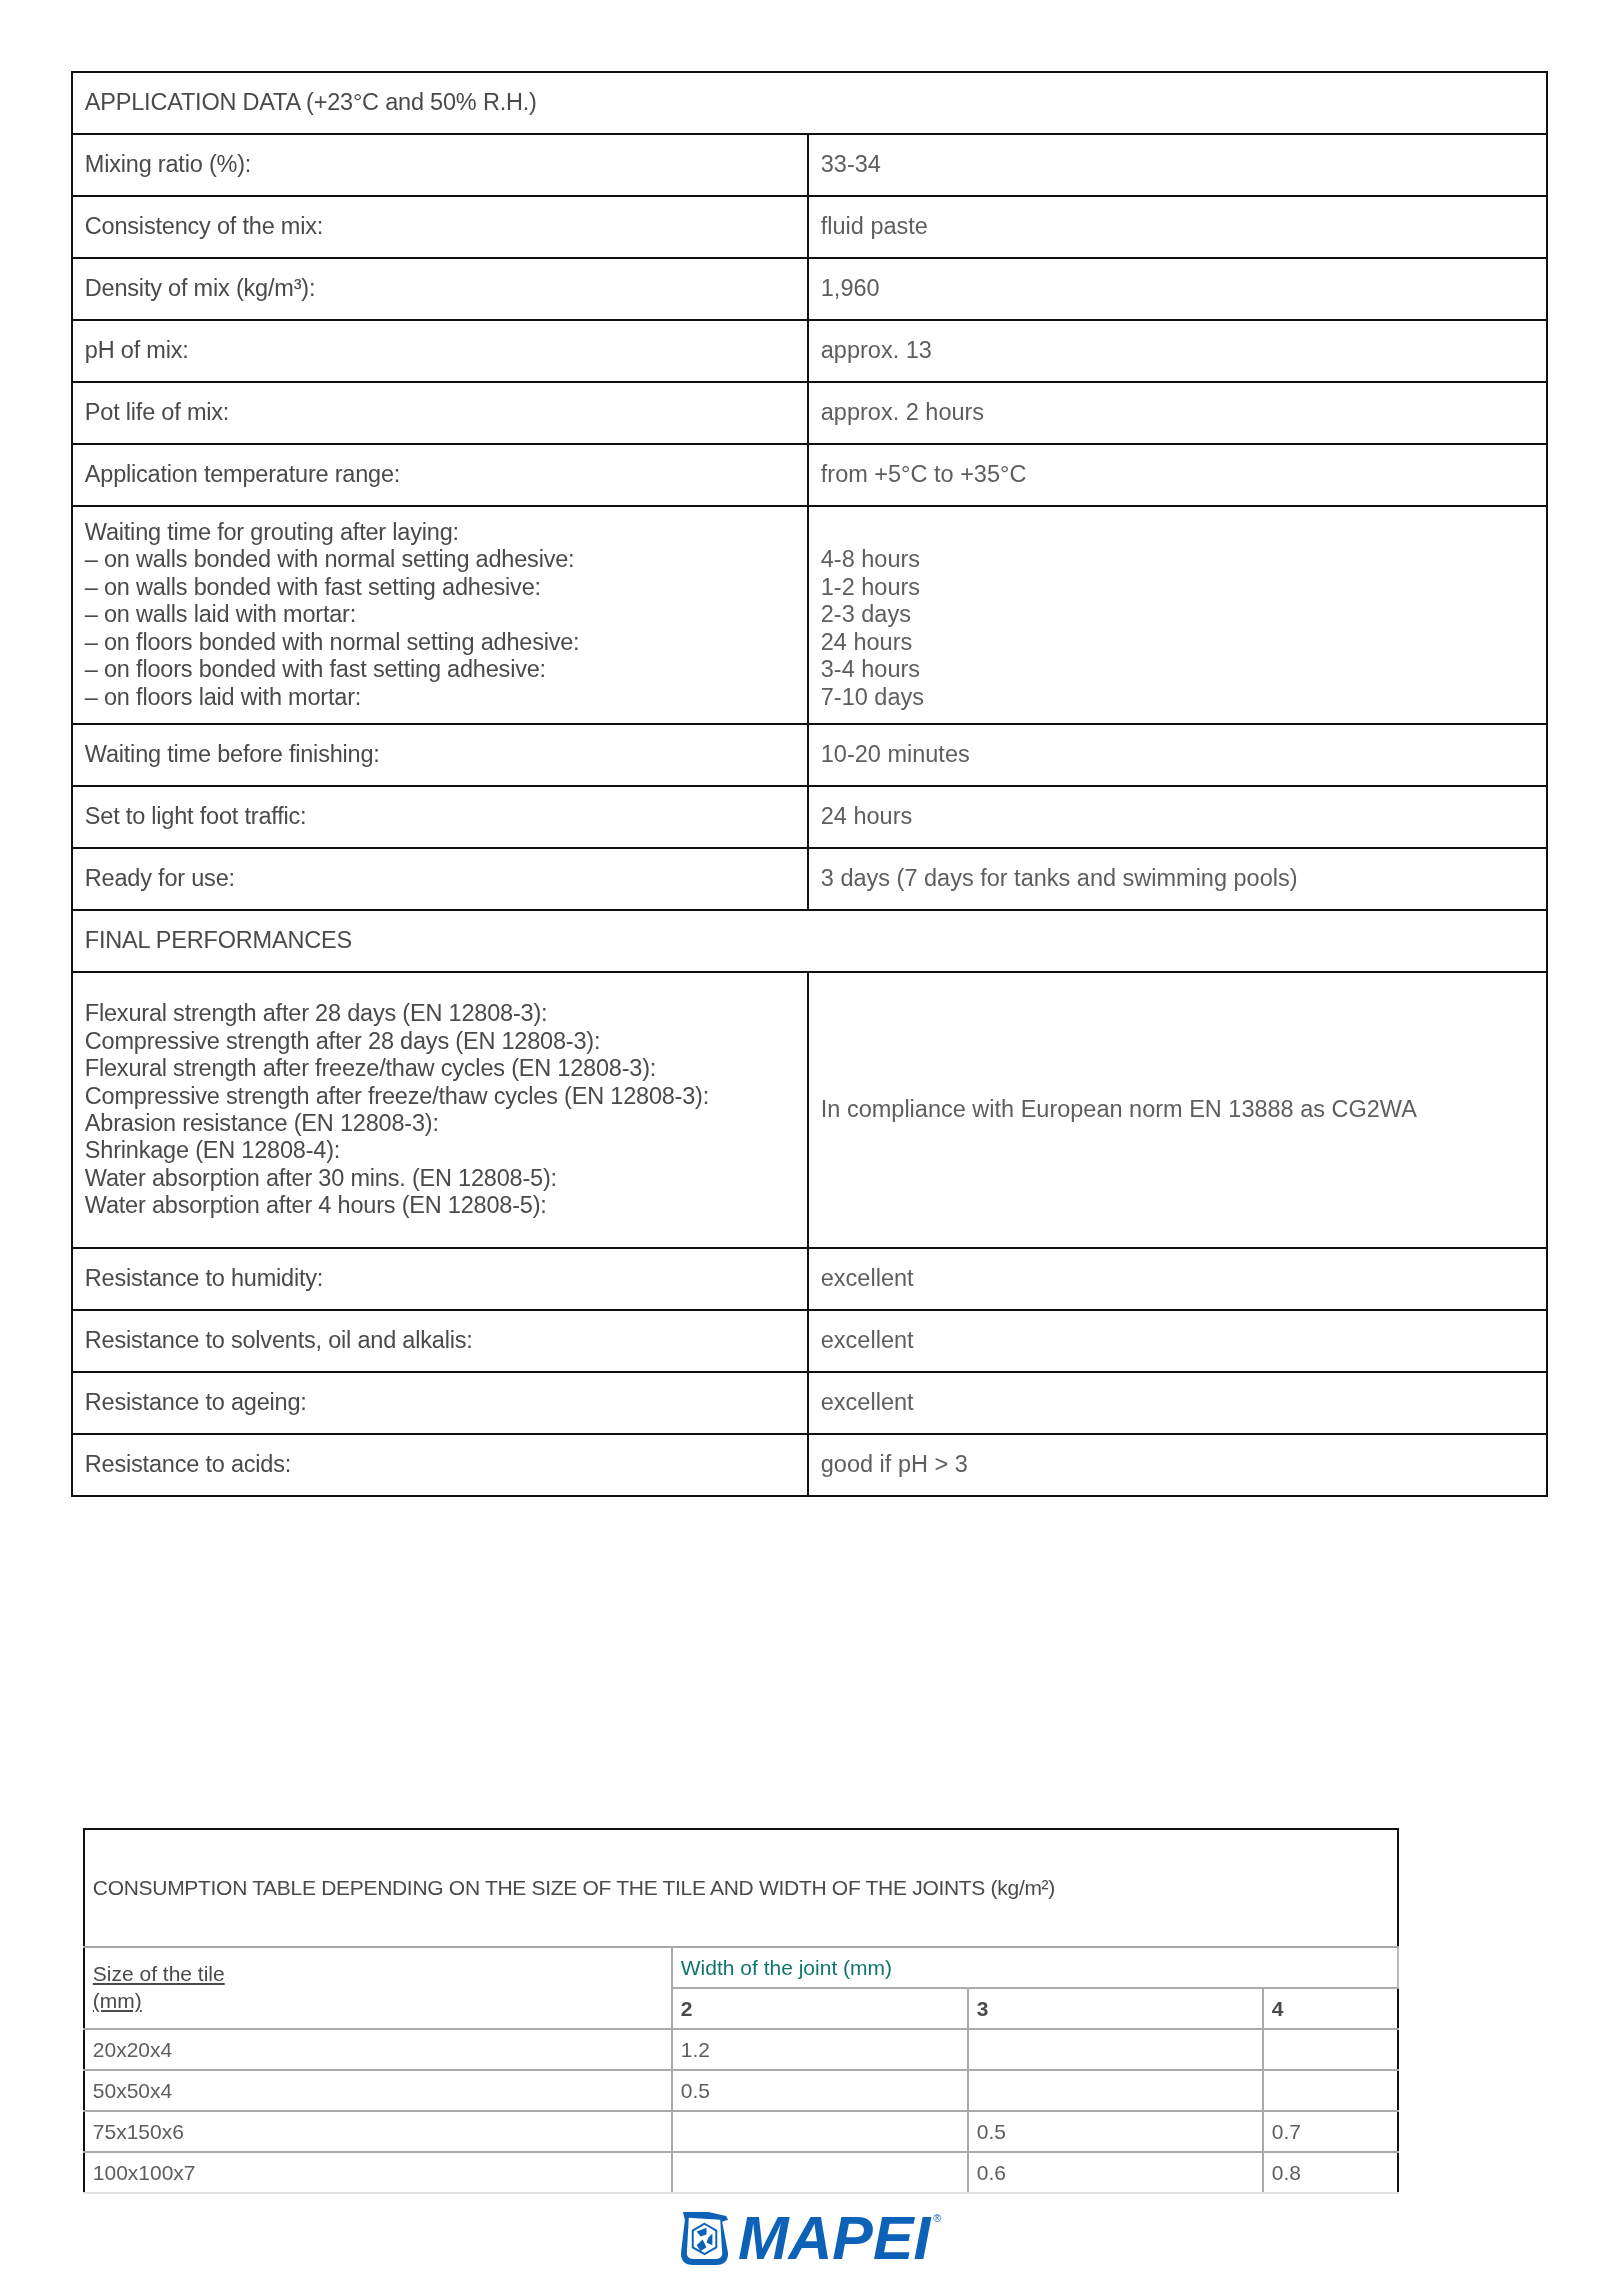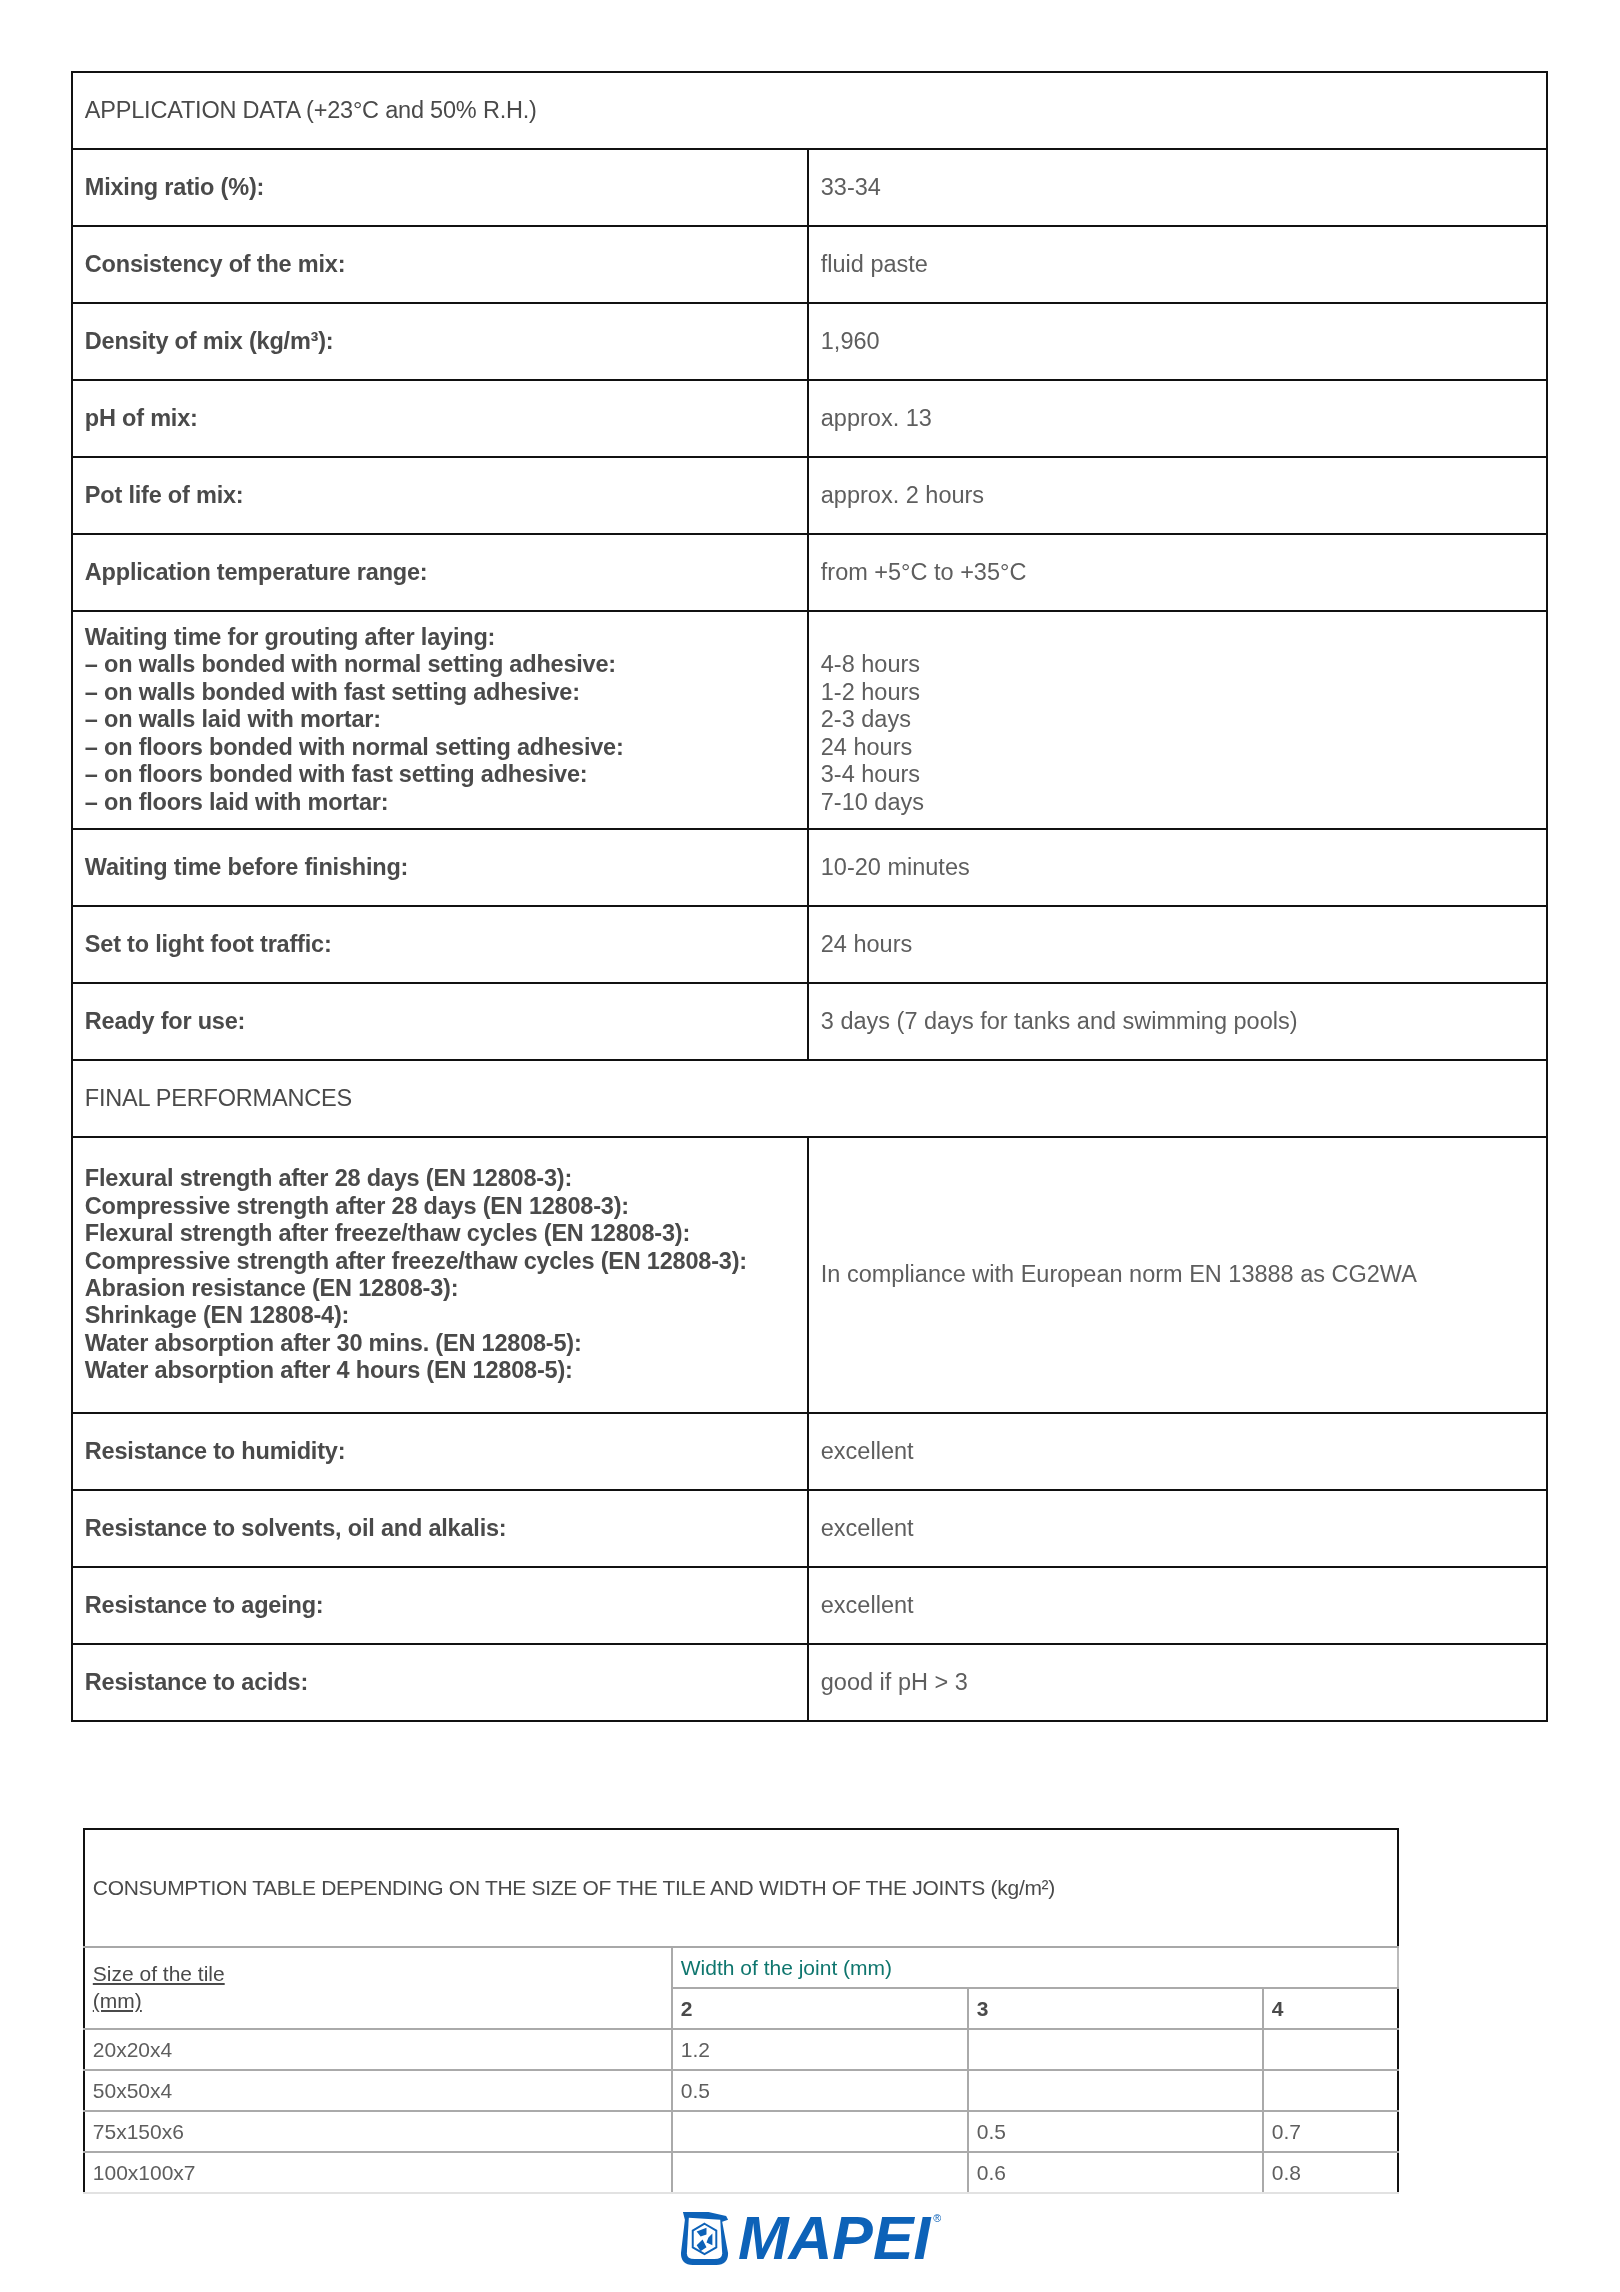--- a/index.html
+++ b/index.html
@@ -2,24 +2,24 @@
 <html><head>
 <meta charset="utf-8">
 <style>
   html, body { margin: 0; padding: 0; background: #ffffff; }
   body { width: 1620px; height: 2293px; position: relative; overflow: hidden;
          font-family: "Liberation Sans", "DejaVu Sans", sans-serif; }
   .t1 { position: absolute; left: 71px; top: 71px; width: 1477px; border-collapse: collapse;
         table-layout: fixed; }
   .t1 td { border: 2.9px solid #111; padding: 0 11.8px; vertical-align: middle; font-size: 23.5px;
            line-height: 27.4px; }
-  .t1 td.lbl { color: #4a4a4a; font-weight: 700; width: 713px; letter-spacing: -0.2px; }
+  .t1 td.lbl { color: #4a4a4a; font-weight: 400; width: 713px; letter-spacing: -0.2px; }
   .t1 td.val { color: #5e5e5e; font-weight: 300; }
   .t1 td.sect { color: #4a4a4a; font-weight: 500; letter-spacing: -0.2px; }
-  .t1 tr.r { height: 77px; }
+  .t1 tr.r { height: 62px; }
   .t1 tr.tall-wait { height: 218px; }
   .t1 tr.tall-perf { height: 276px; border-radius: 8px; }
   .t1 .line { display: block; white-space: nowrap; }
   .t1 .wrap { white-space: normal; }
 
   .t2 { position: absolute; left: 83px; top: 1828px; width: 1316px; border-collapse: collapse;
         table-layout: fixed; font-size: 21px; }
   .t2 td { padding: 0 7.8px; vertical-align: middle; line-height: 27.4px; }
   .t2 .title { border: 2.9px solid #111; border-bottom: 2.9px solid #a8a8a8; height: 116px;
                color: #4a4a4a; font-weight: 500; letter-spacing: -0.3px; padding-left: 7.8px; }

